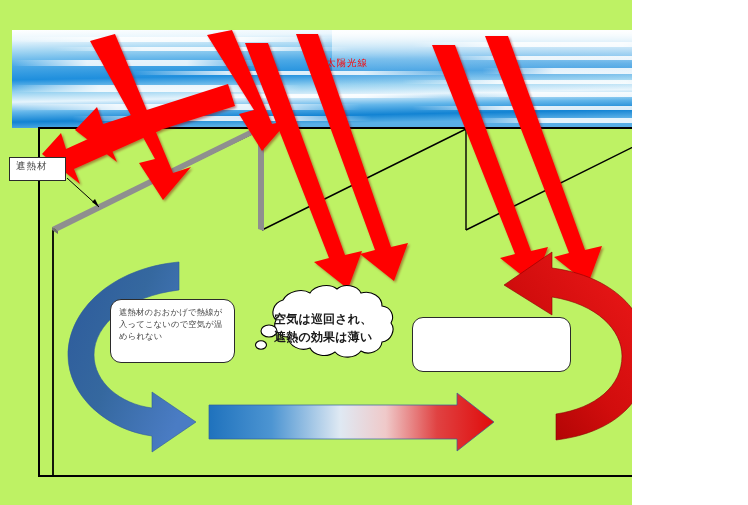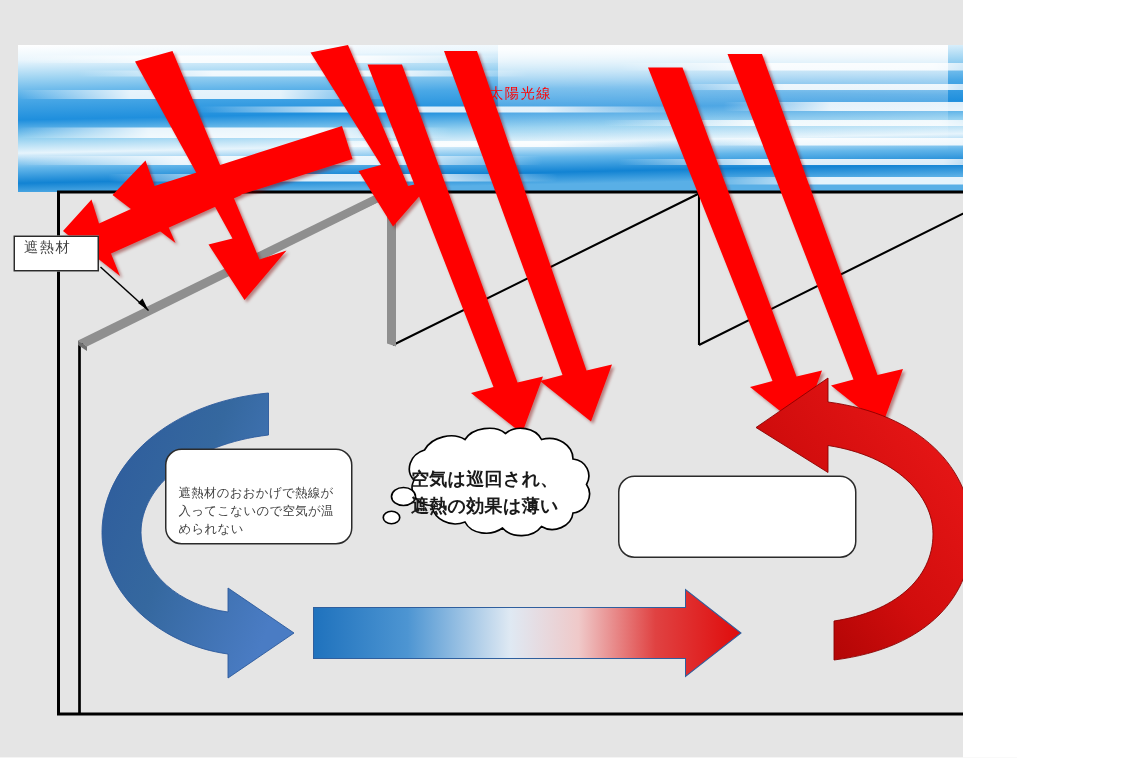--- a/index.html
+++ b/index.html
@@ -8,23 +8,22 @@
     padding: 0;
     background: #ffffff;
   }
   body {
     font-family: "Liberation Sans", "DejaVu Sans", sans-serif;
   }
   #stage {
     position: relative;
     width: 632px;
     height: 505px;
-    background: #e5e5e5;
+    background: #bef264;
     overflow: hidden;
-    padding-left: 10px;
   }
   #stage svg.layer {
     position: absolute;
     left: 0;
     top: 0;
     width: 748px;
     height: 505px;
     overflow: visible;
   }
   .txt {
@@ -75,21 +74,20 @@
     border: 1px solid #2b2b2b;
     border-radius: 11px;
     background: #ffffff;
     box-sizing: border-box;
   }
   #bubble-left { left: 110px; top: 299px; width: 125px; height: 64px; }
   #bubble-right { left: 412px; top: 317px; width: 159px; height: 55px; }
   #bubble-left-text {
     left: 119px; top: 306px; width: 110px;
     font-size: 8.3px;
-    margin-top: 16px;
   }
   #bubble-right-text {
     left: 421px; top: 326px; width: 145px;
     font-size: 8.3px;
   }
   #cloud-text {
     left: 274px; top: 310px; width: 104px;
     font-size: 12px;
     font-weight: bold;
     color: #1a1a1a;

